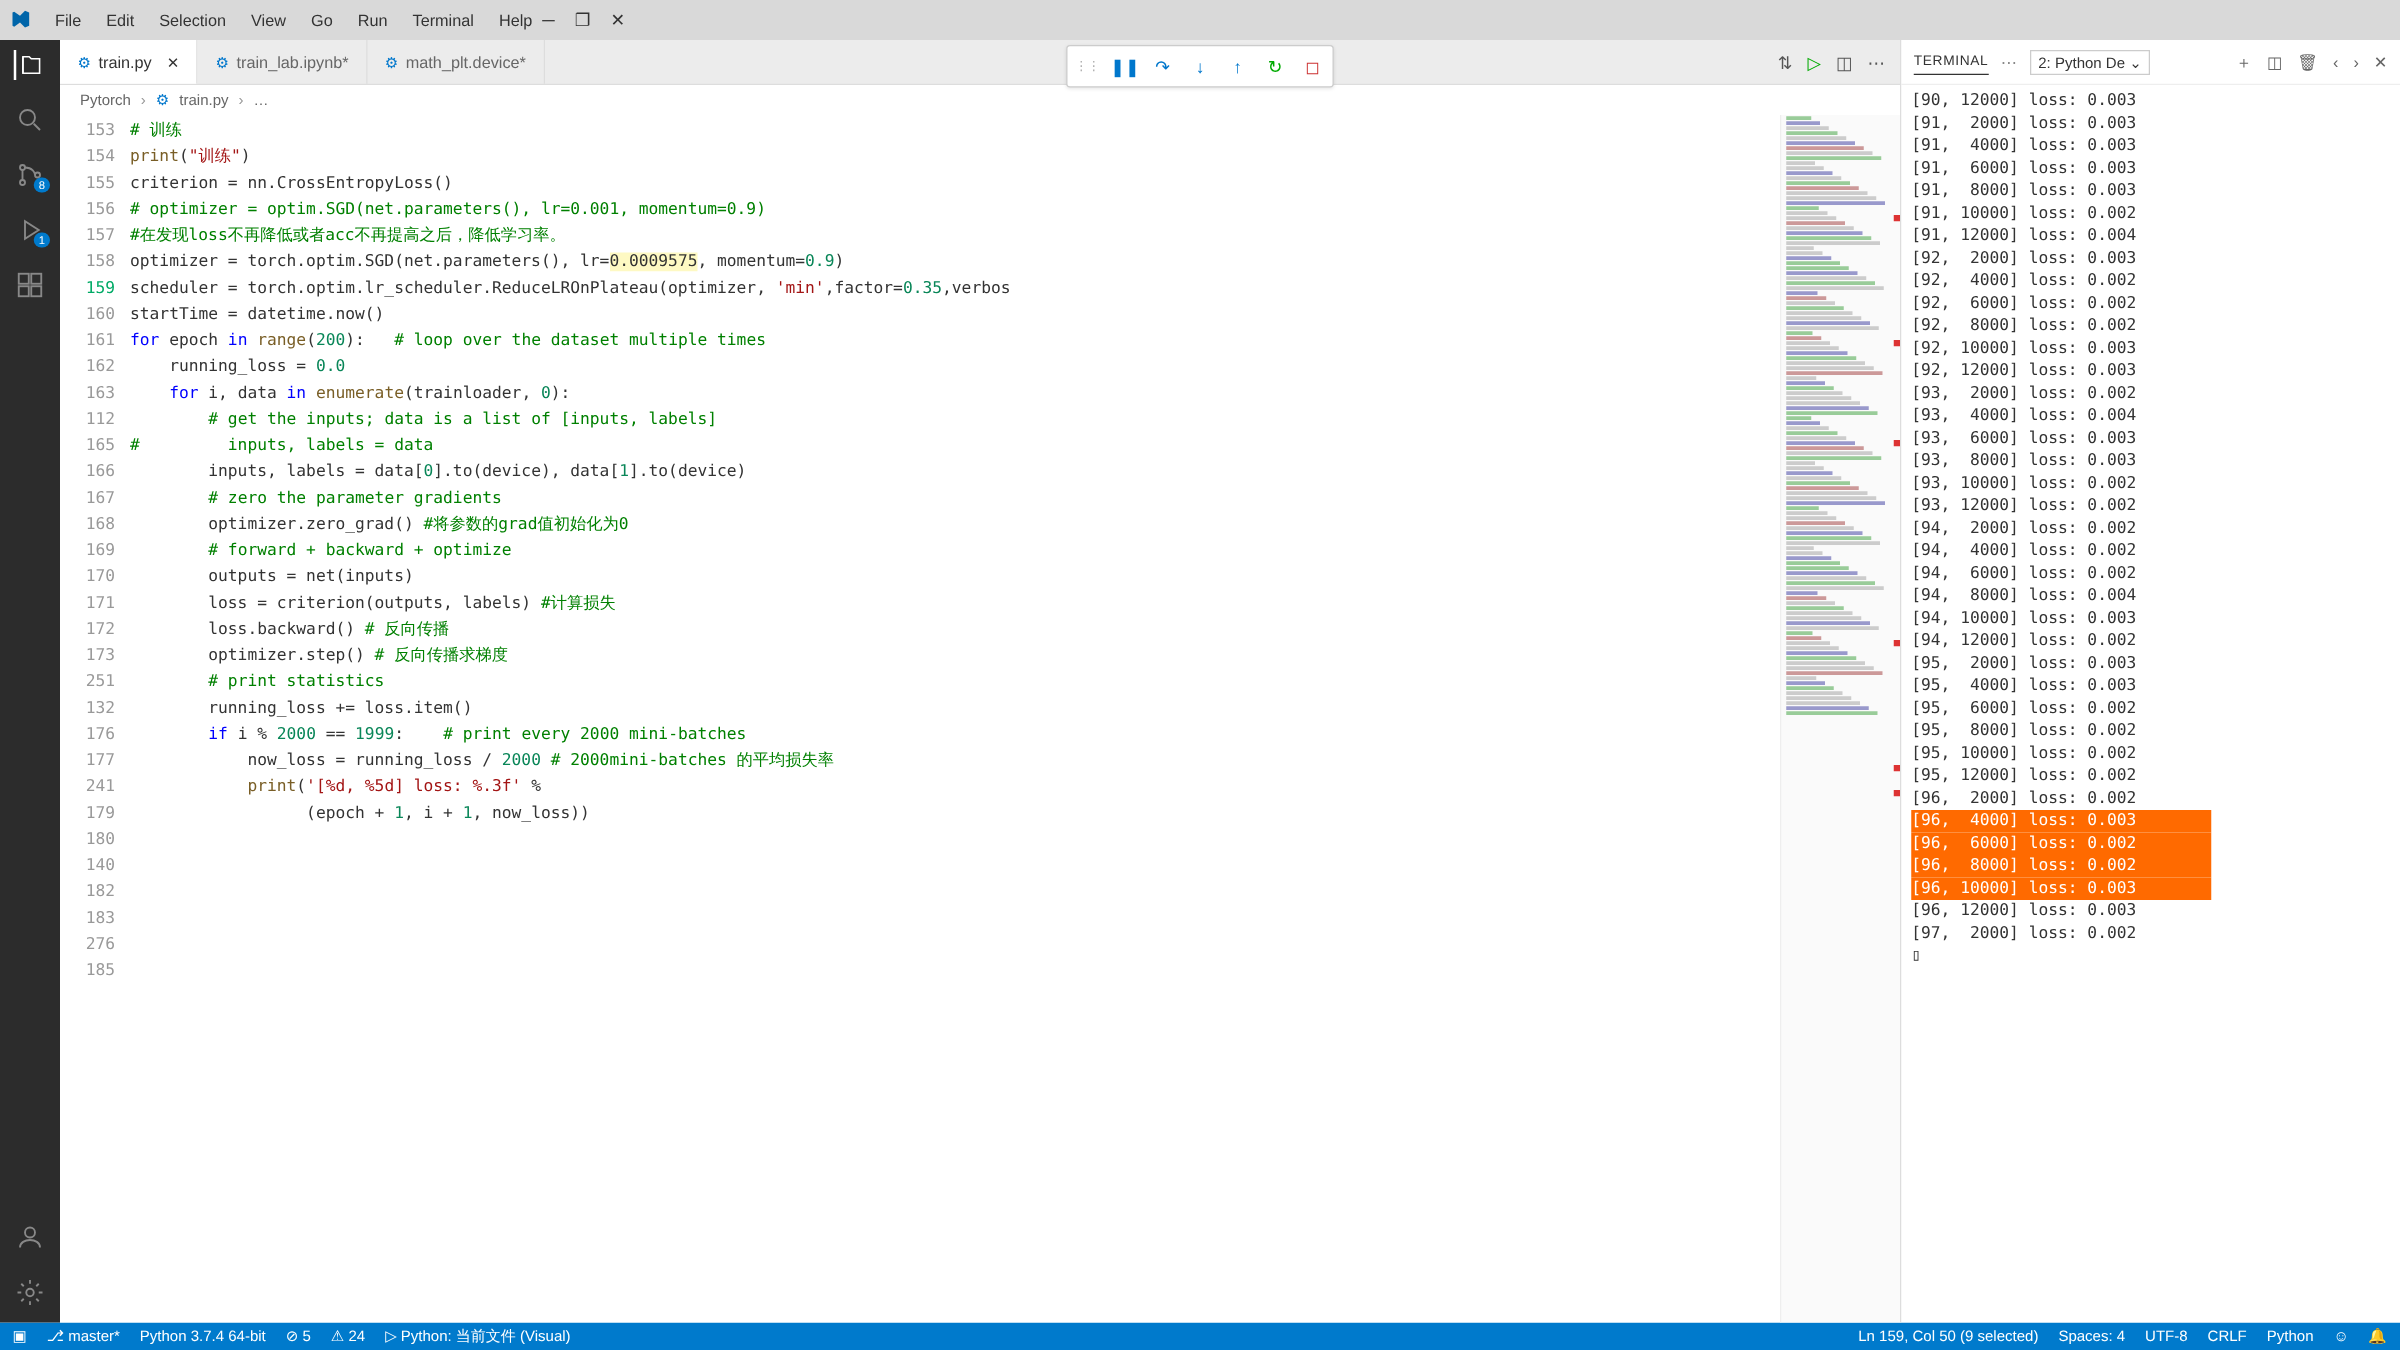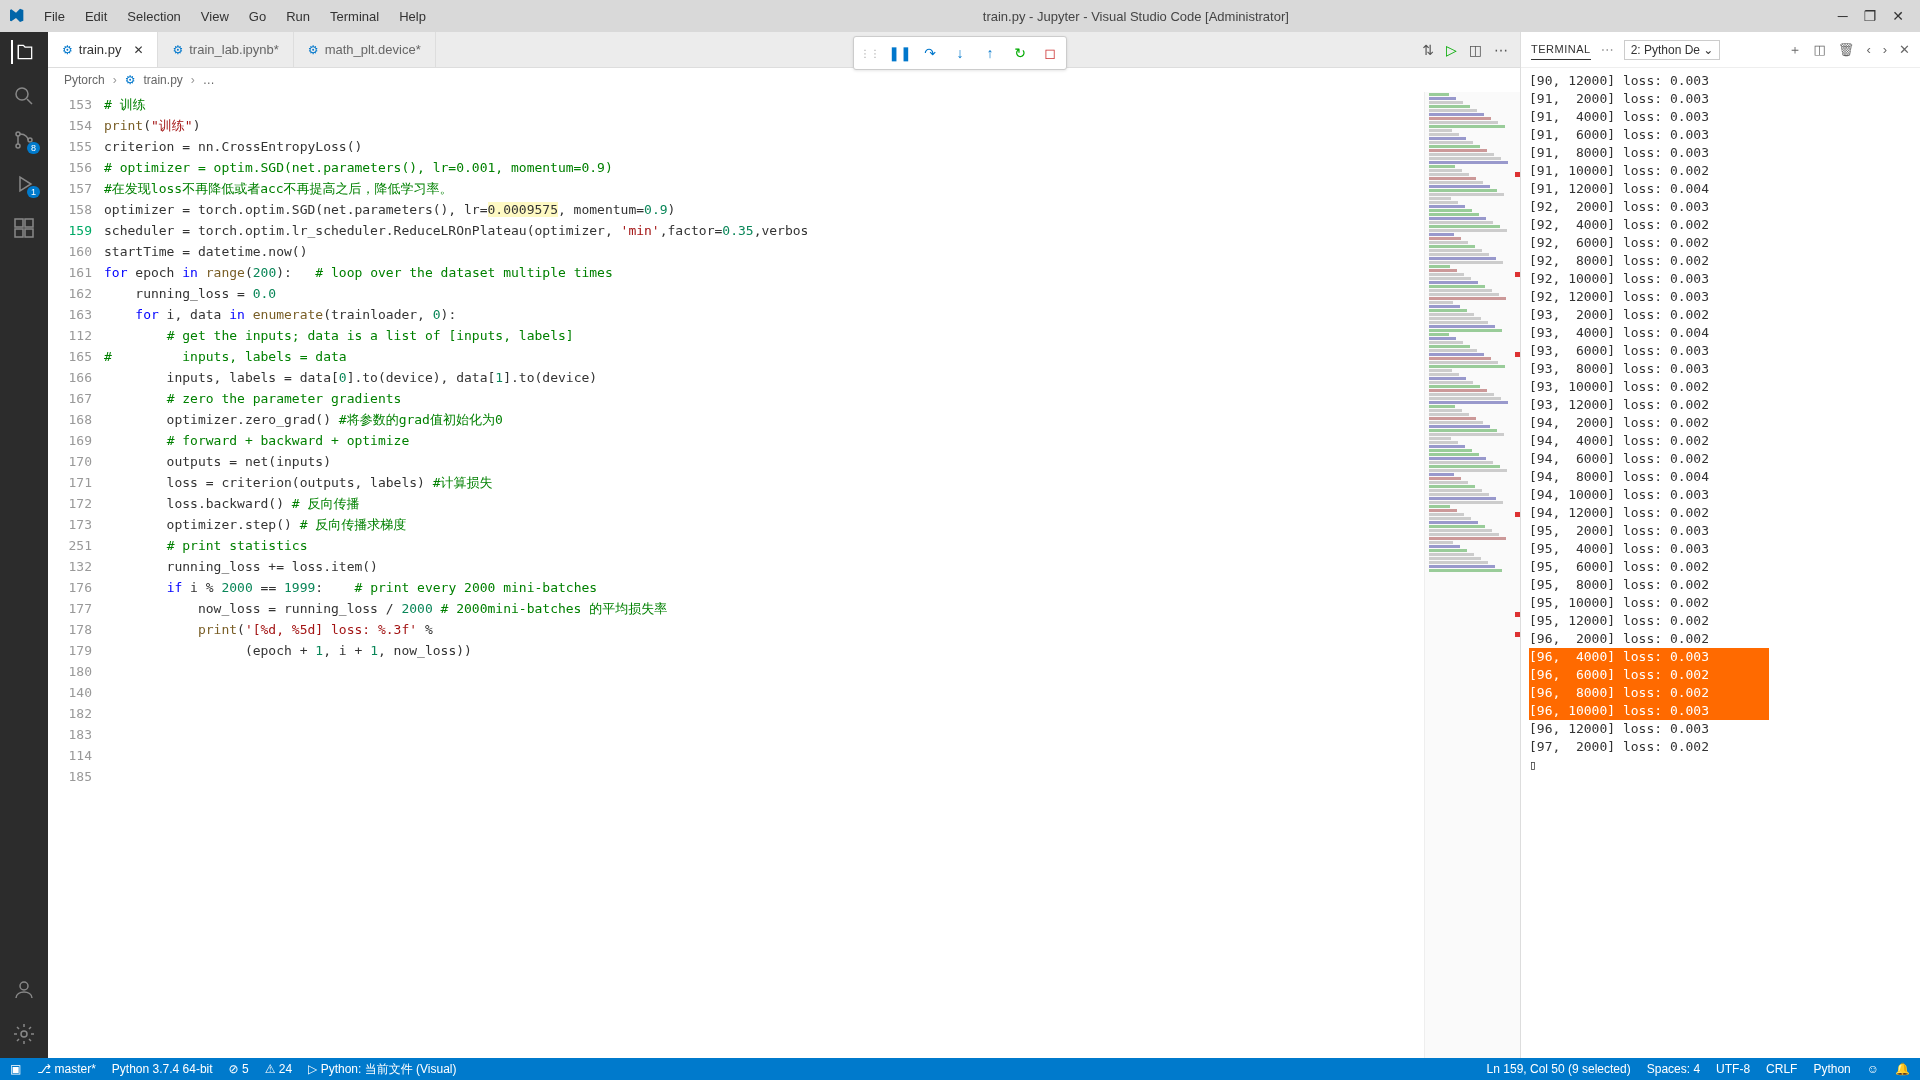--- a/index.html
+++ b/index.html
@@ -72,21 +72,20 @@
   <div class="menu" id="menuBar">
       <span>File</span>
       <span>Edit</span>
       <span>Selection</span>
       <span>View</span>
       <span>Go</span>
       <span>Run</span>
       <span>Terminal</span>
       <span>Help</span>
     </div>
-  <div class="title">train.py - Jupyter - Visual Studio Code [Administrator]</div>
   <div class="controls">
     <span>─</span>
     <span>❐</span>
     <span>✕</span>
   </div>
 </div>
 
 <div class="main">
   <div class="activitybar">
     <div class="icon active">
@@ -204,27 +203,27 @@
           <div>168</div>
           <div>169</div>
           <div>170</div>
           <div>171</div>
           <div>172</div>
           <div>173</div>
           <div>251</div>
           <div>132</div>
           <div>176</div>
           <div>177</div>
-          <div>178</div>
+          <div>241</div>
           <div>179</div>
           <div>180</div>
           <div>140</div>
           <div>182</div>
           <div>183</div>
-          <div>114</div>
+          <div>276</div>
           <div>185</div>
         </div>
       <div class="code" id="codeArea"><div><span class="cm"># 训练</span></div><div><span class="fn">print</span><span>(</span><span class="str">"训练"</span><span>)</span></div><div><span>criterion = nn.CrossEntropyLoss()</span></div><div><span class="cm"># optimizer = optim.SGD(net.parameters(), lr=0.001, momentum=0.9)</span></div><div><span></span></div><div><span class="cm">#在发现loss不再降低或者acc不再提高之后，降低学习率。</span></div><div><span>optimizer = torch.optim.SGD(net.parameters(), lr=</span><span class="sel">0.0009575</span><span>, momentum=</span><span class="num">0.9</span><span>)</span></div><div><span>scheduler = torch.optim.lr_scheduler.ReduceLROnPlateau(optimizer, </span><span class="str">'min'</span><span>,factor=</span><span class="num">0.35</span><span>,verbos</span></div><div><span></span></div><div><span>startTime = datetime.now()</span></div><div><span class="kw">for</span><span> epoch </span><span class="kw">in</span><span> </span><span class="fn">range</span><span>(</span><span class="num">200</span><span>):   </span><span class="cm"># loop over the dataset multiple times</span></div><div><span>    running_loss = </span><span class="num">0.0</span></div><div><span>    </span><span class="kw">for</span><span> i, data </span><span class="kw">in</span><span> </span><span class="fn">enumerate</span><span>(trainloader, </span><span class="num">0</span><span>):</span></div><div><span>        </span><span class="cm"># get the inputs; data is a list of [inputs, labels]</span></div><div><span class="cm">#         inputs, labels = data</span></div><div><span></span></div><div><span>        inputs, labels = data[</span><span class="num">0</span><span>].to(device), data[</span><span class="num">1</span><span>].to(device)</span></div><div><span></span></div><div><span>        </span><span class="cm"># zero the parameter gradients</span></div><div><span>        optimizer.zero_grad() </span><span class="cm">#将参数的grad值初始化为0</span></div><div><span></span></div><div><span>        </span><span class="cm"># forward + backward + optimize</span></div><div><span>        outputs = net(inputs)</span></div><div><span>        loss = criterion(outputs, labels) </span><span class="cm">#计算损失</span></div><div><span>        loss.backward() </span><span class="cm"># 反向传播</span></div><div><span>        optimizer.step() </span><span class="cm"># 反向传播求梯度</span></div><div><span></span></div><div><span>        </span><span class="cm"># print statistics</span></div><div><span>        running_loss += loss.item()</span></div><div><span>        </span><span class="kw">if</span><span> i % </span><span class="num">2000</span><span> == </span><span class="num">1999</span><span>:    </span><span class="cm"># print every 2000 mini-batches</span></div><div><span>            now_loss = running_loss / </span><span class="num">2000</span><span> </span><span class="cm"># 2000mini-batches 的平均损失率</span></div><div><span>            </span><span class="fn">print</span><span>(</span><span class="str">'[%d, %5d] loss: %.3f'</span><span> %</span></div><div><span>                  (epoch + </span><span class="num">1</span><span>, i + </span><span class="num">1</span><span>, now_loss))</span></div></div>
       <div class="minimap" id="minimap">
           <div class="mm-line g" style="width: 20px;"></div>
           <div class="mm-line b" style="width: 27px;"></div>
           <div class="mm-line " style="width: 34px;"></div>
           <div class="mm-line g" style="width: 41px;"></div>
           <div class="mm-line " style="width: 48px;"></div>
           <div class="mm-line b" style="width: 55px;"></div>

